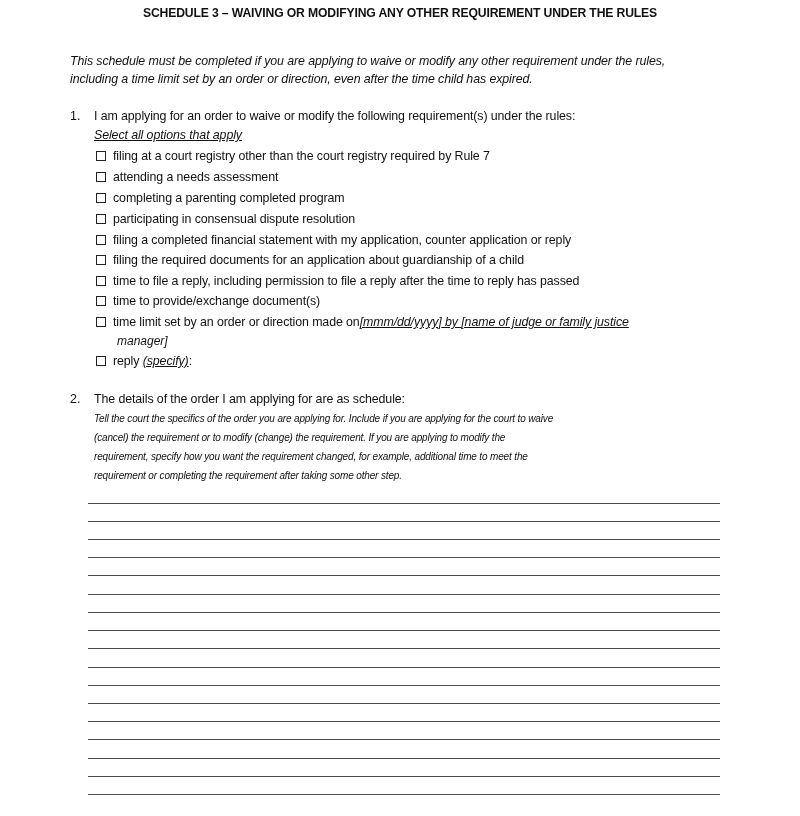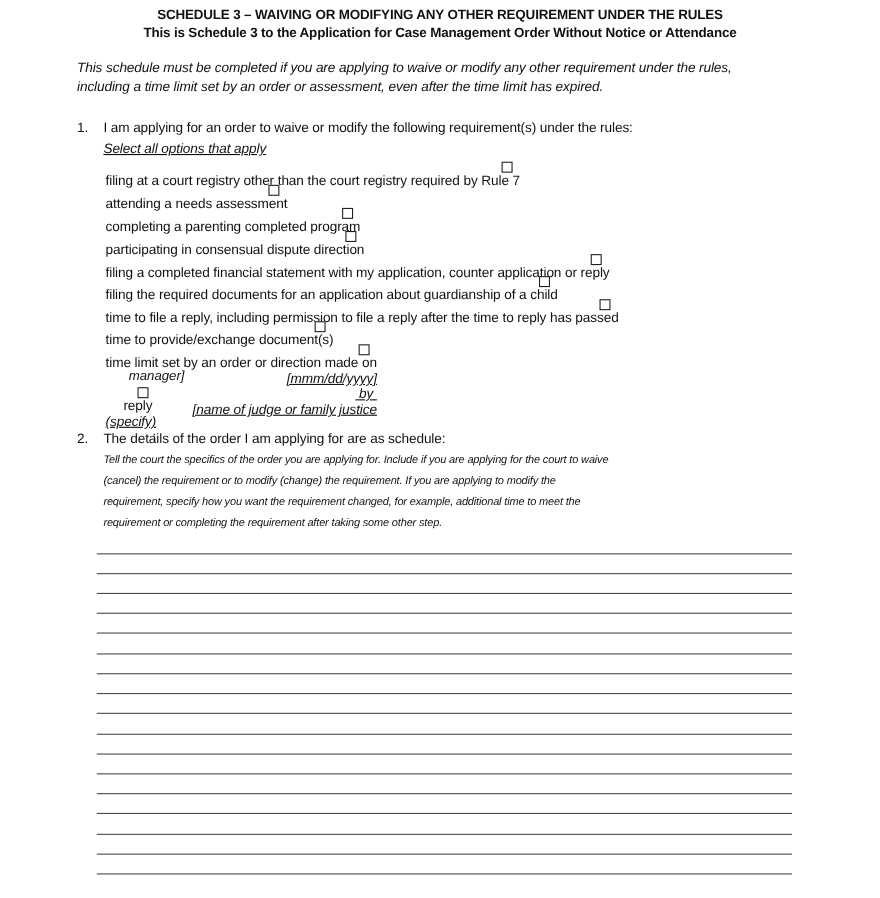--- a/index.html
+++ b/index.html
@@ -57,25 +57,24 @@
       white-space: nowrap;
       letter-spacing: -0.1px;
     }
     .italic { font-style: italic; text-decoration: underline; }
 
     .opt {
       position: absolute;
       left: 96px;
       height: 18px;
       display: flex;
-      align-items: flex-end;
+      align-items: center;
       font-size: 12.4px;
       white-space: nowrap;
       letter-spacing: -0.1px;
-      flex-direction: column;
     }
     .cb {
       width: 8px; height: 8px;
       border: 1.2px solid #222;
       background: #fff;
       margin-right: 7px;
       flex: none;
       cursor: pointer;
     }
     .opt-cont {
@@ -107,46 +106,45 @@
       border-top: 1.4px solid #4a4a4a;
       cursor: text;
     }
   </style>
 </head>
 <body>
 
 <div class="page">
 
   <div class="title t1">SCHEDULE 3 – WAIVING OR MODIFYING ANY OTHER REQUIREMENT UNDER THE RULES</div>
-  <div class="title t2">This is Schedule 3 to the Application for Case Management Order Without Notice or Attendance</div>
 
   <div class="intro">
     <span>This schedule must be completed if you are applying to waive or modify any other requirement under the rules,</span>
-    <span>including a time limit set by an order or assessment, even after the time limit has expired.</span>
+    <span>including a time limit set by an order or direction, even after the time child has expired.</span>
   </div>
 
   <div class="item-num" style="top:107px">1.</div>
   <div class="item-text" style="top:107px">I am applying for an order to waive or modify the following requirement(s) under the rules:</div>
   <div class="item-text italic" style="top:126px">Select all options that apply</div>
 
   <div class="opt" style="top:147px">
     <span class="cb"></span>
     <span>filing at a court registry other than the court registry required by Rule 7</span>
   </div>
   <div class="opt" style="top:168px">
     <span class="cb"></span>
     <span>attending a needs assessment</span>
   </div>
   <div class="opt" style="top:189px">
     <span class="cb"></span>
     <span>completing a parenting completed program</span>
   </div>
   <div class="opt" style="top:210px">
     <span class="cb"></span>
-    <span>participating in consensual dispute direction</span>
+    <span>participating in consensual dispute resolution</span>
   </div>
   <div class="opt" style="top:231px">
     <span class="cb"></span>
     <span>filing a completed financial statement with my application, counter application or reply</span>
   </div>
   <div class="opt" style="top:251px">
     <span class="cb"></span>
     <span>filing the required documents for an application about guardianship of a child</span>
   </div>
   <div class="opt" style="top:272px">

